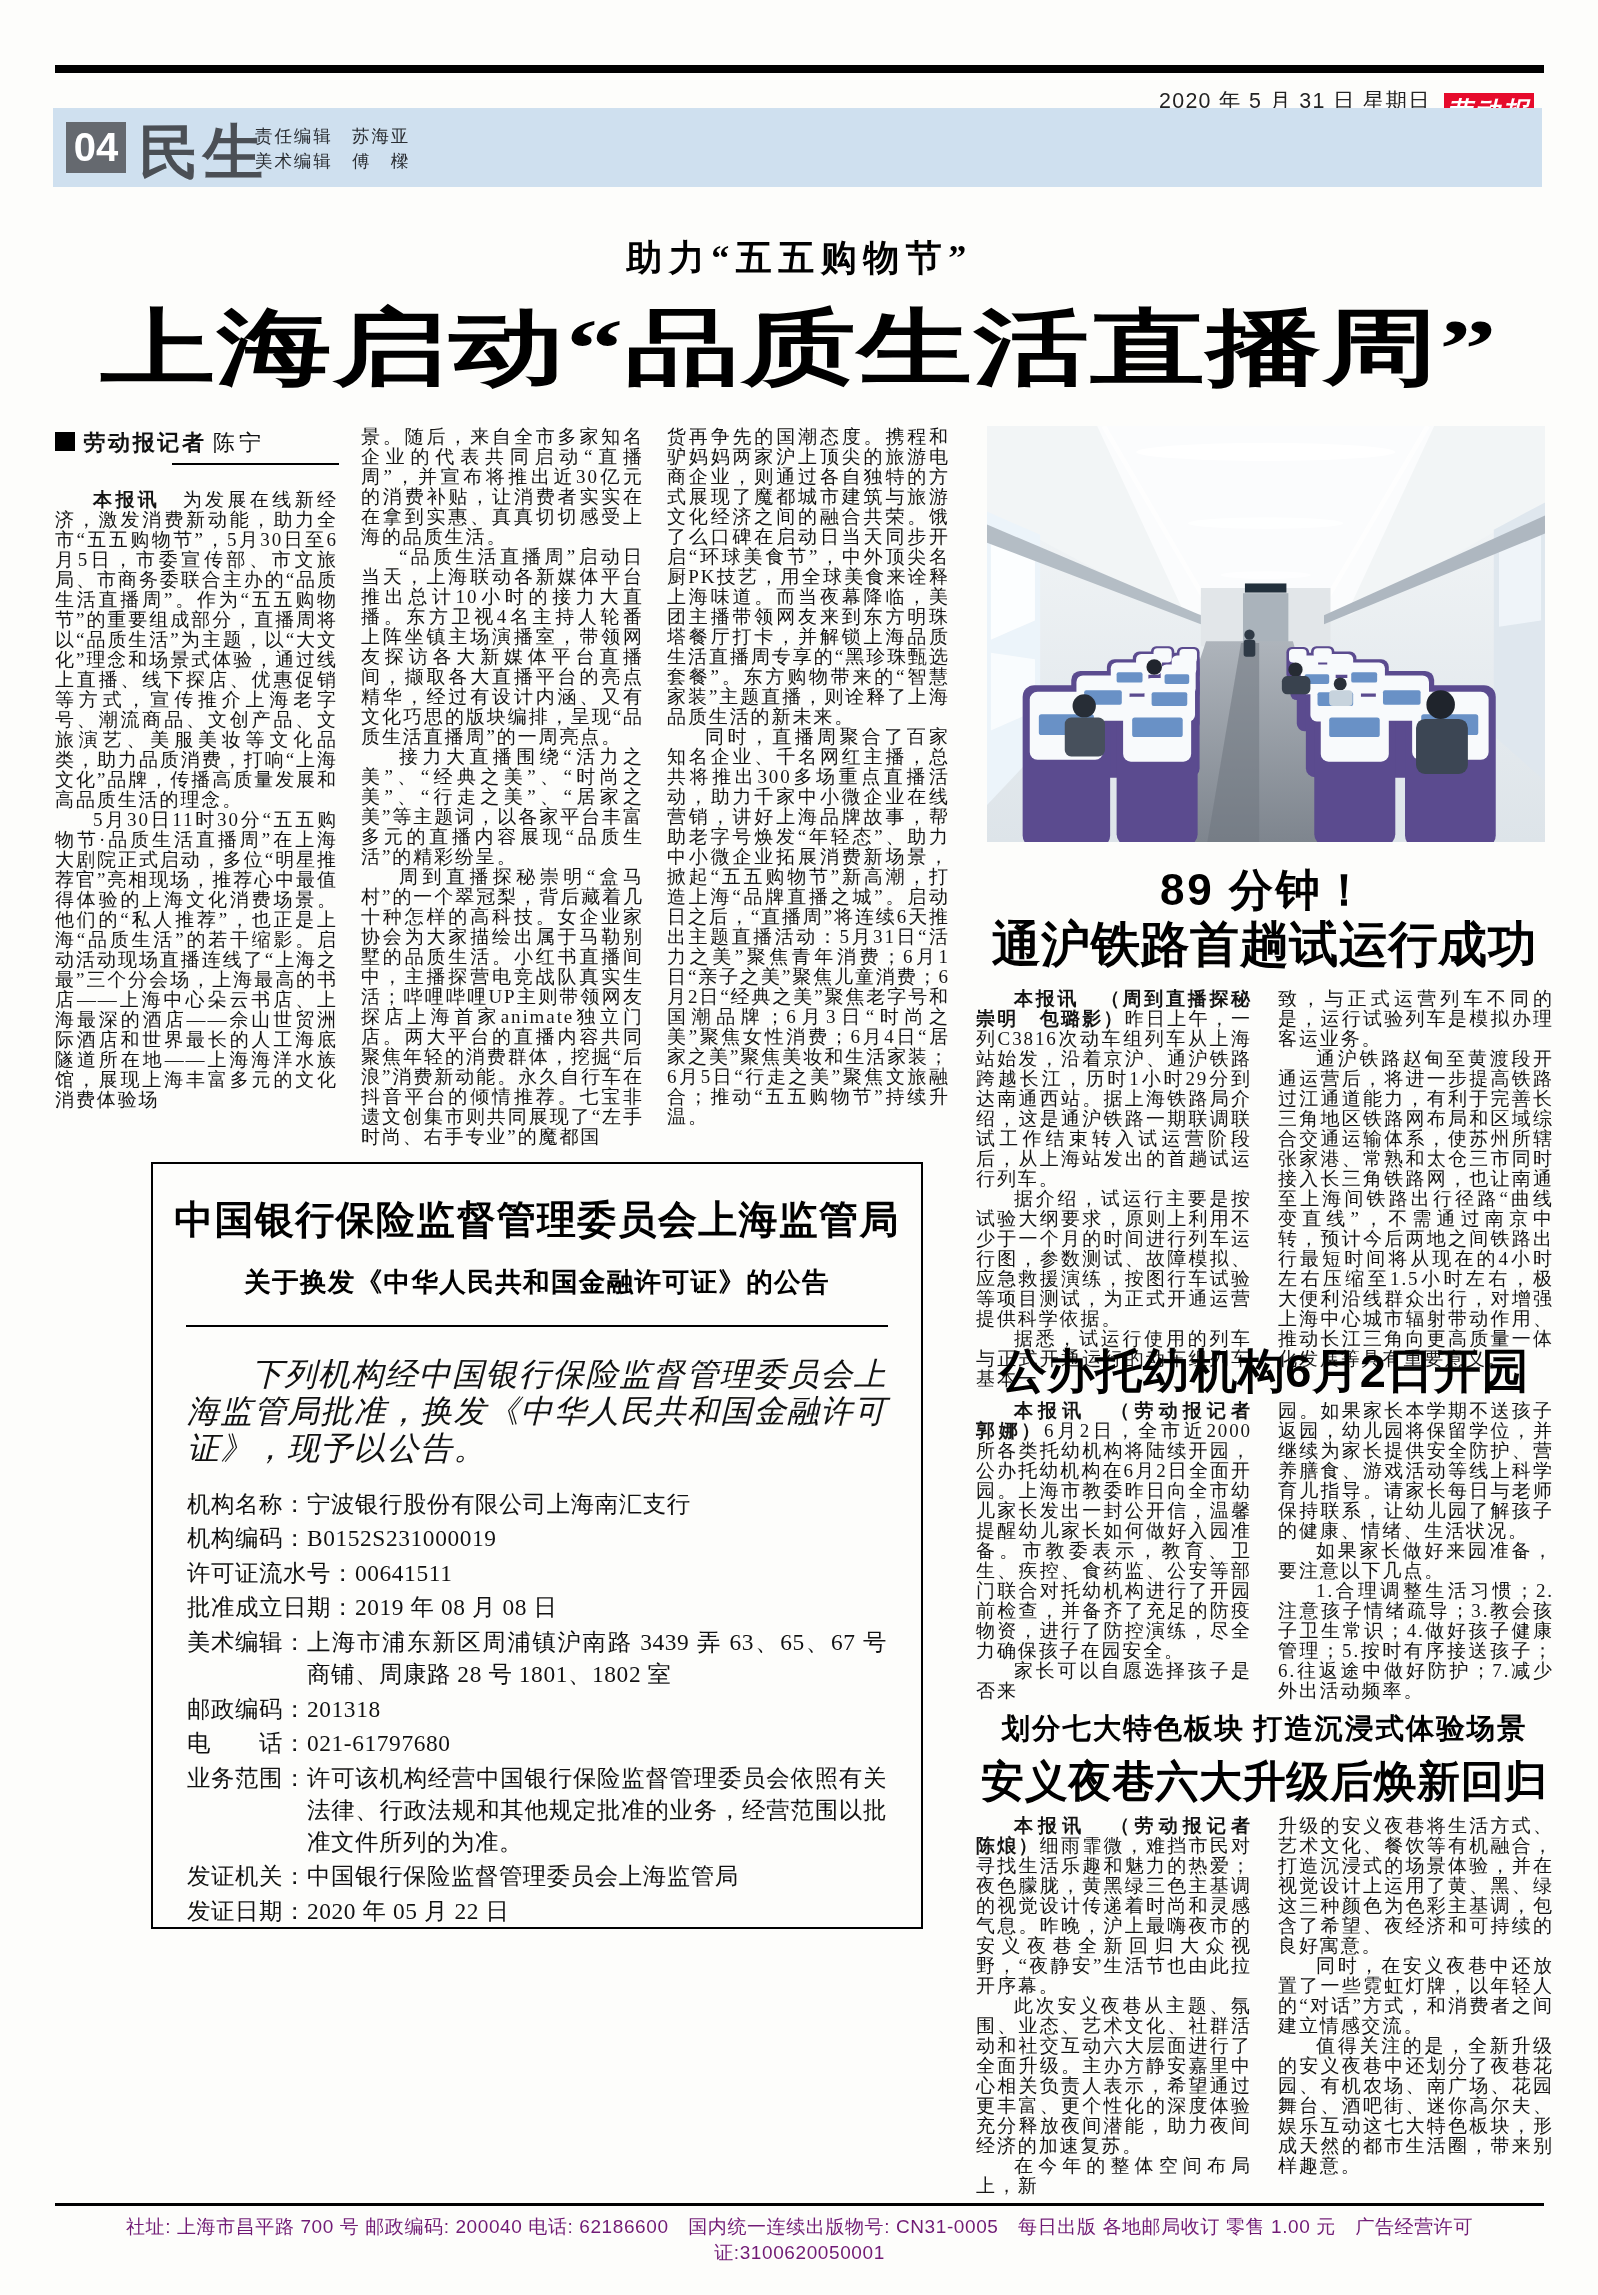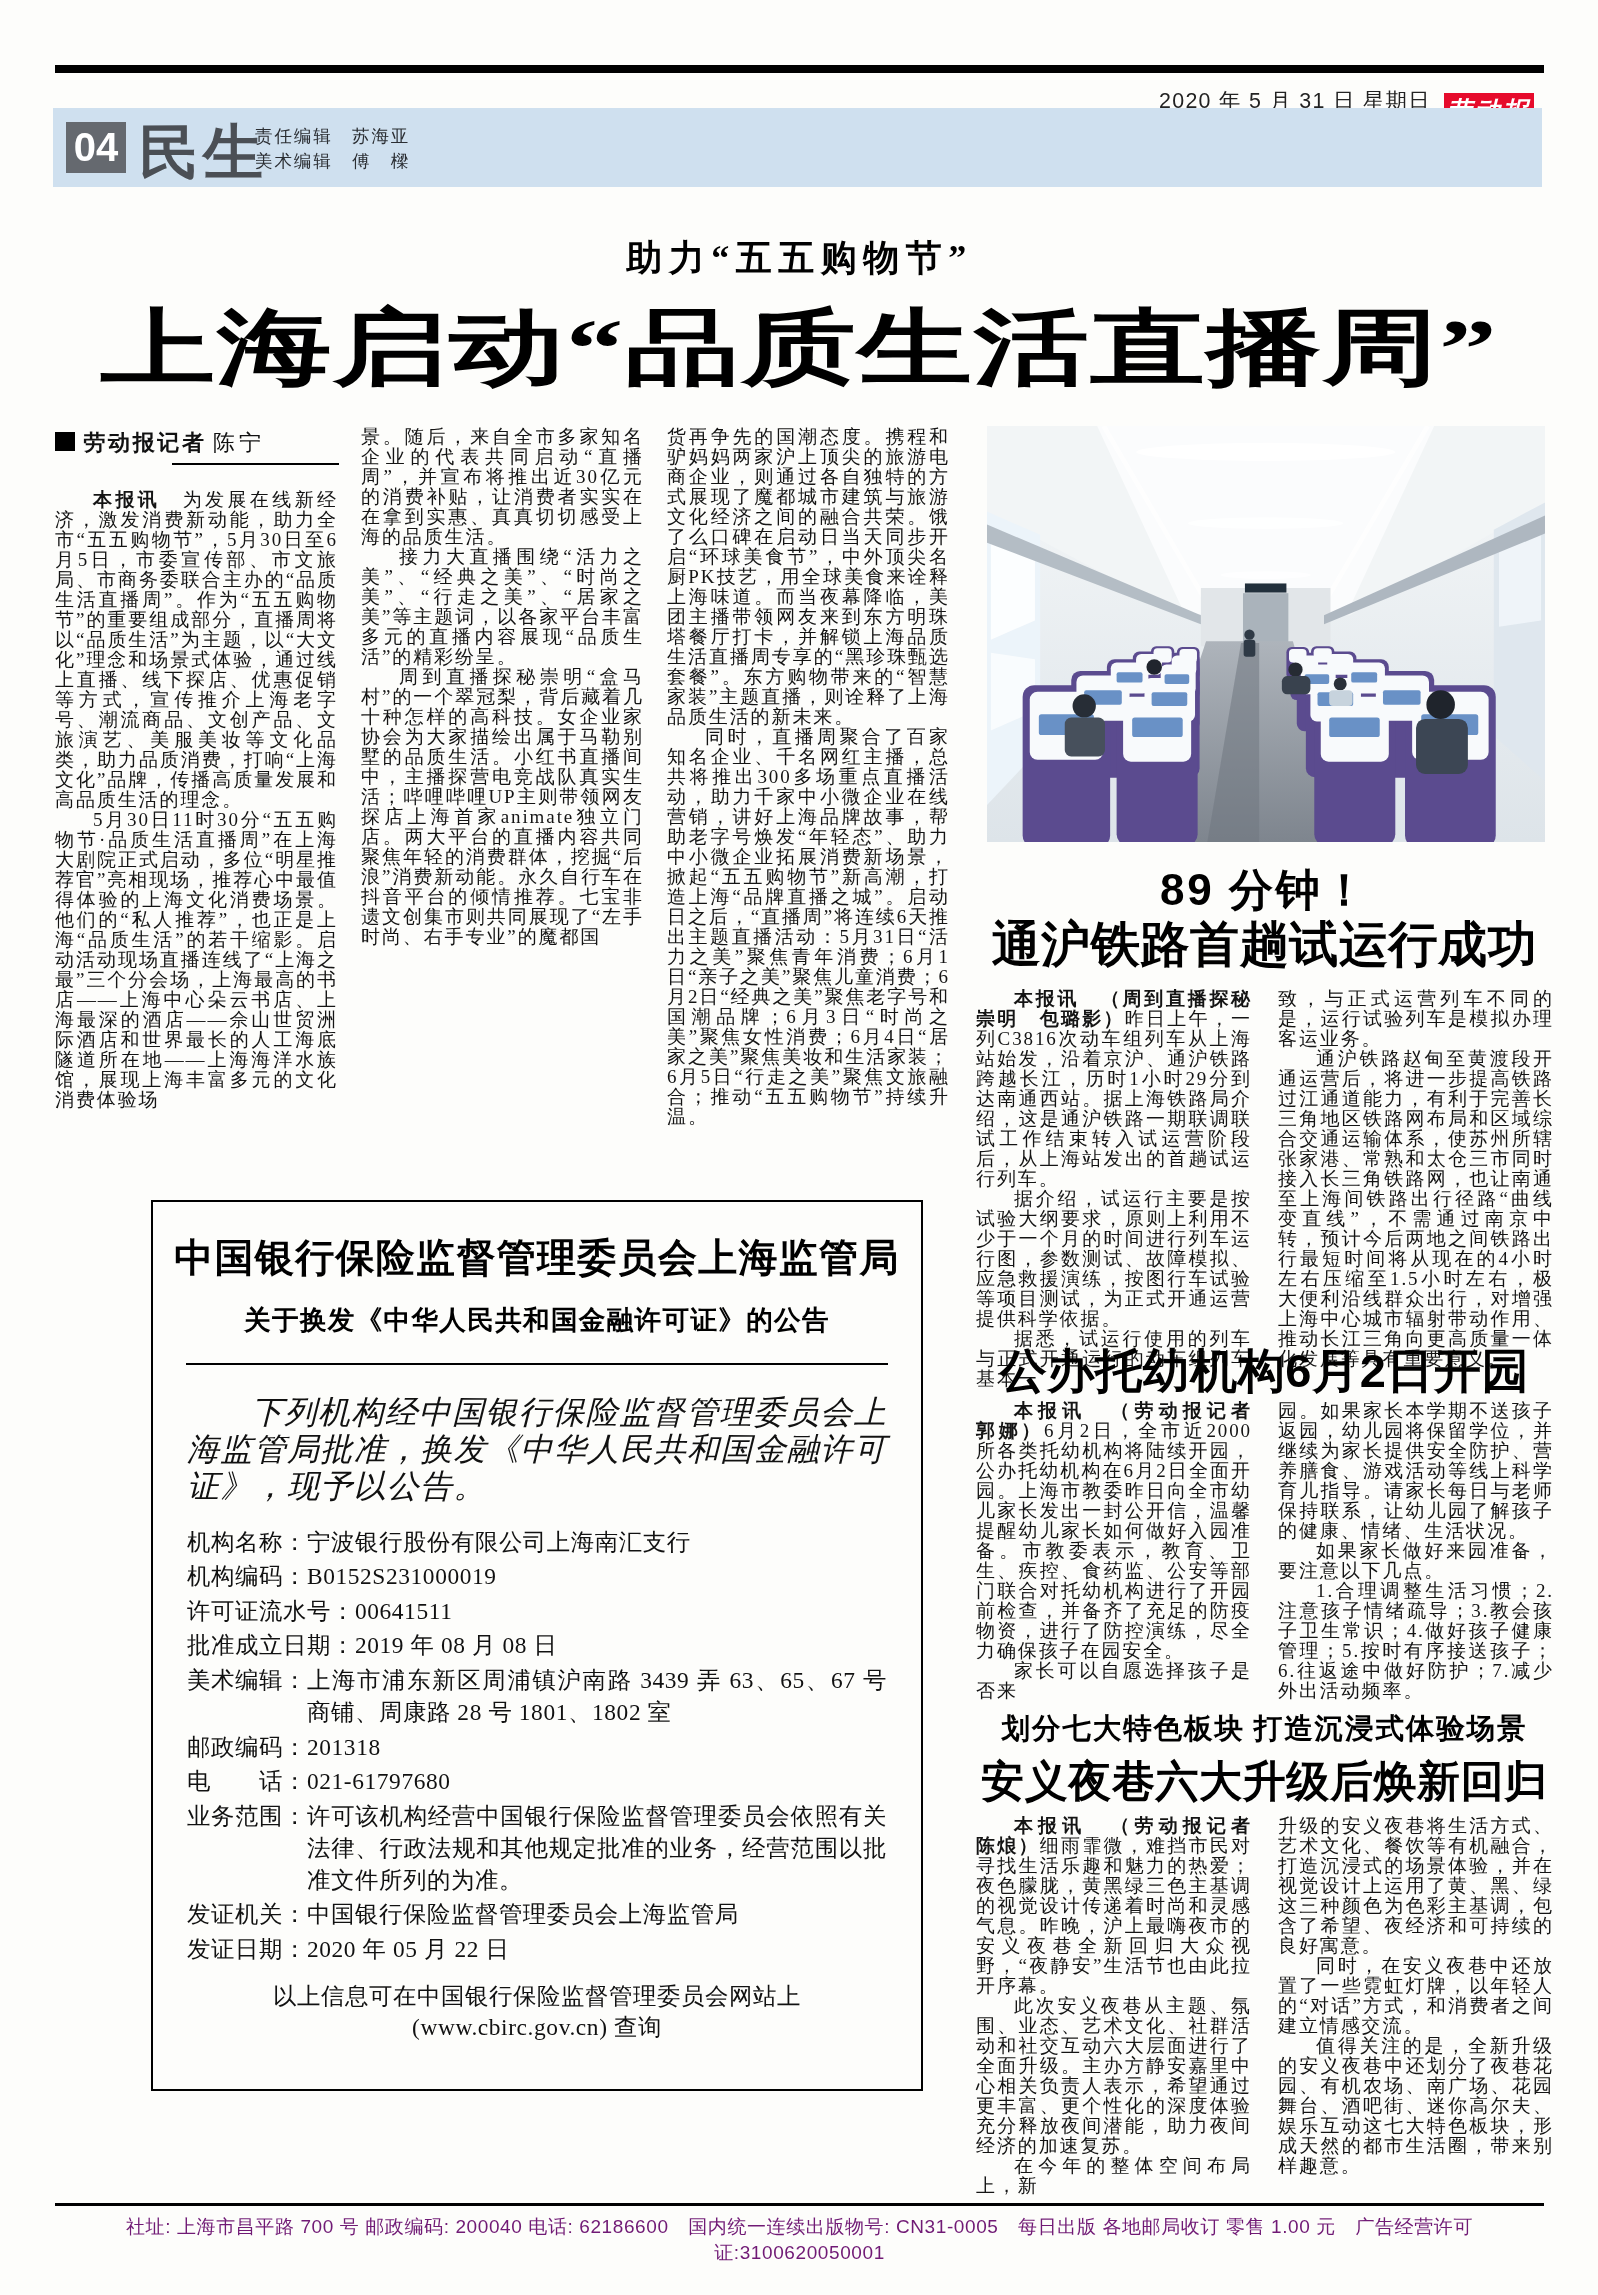--- a/index.html
+++ b/index.html
@@ -56,22 +56,22 @@
   .night-headline{top:1753px;font-size:43px;letter-spacing:0.6px;}
 
   .tcolA{left:976px;top:989px;width:276px;}
   .tcolB{left:1278px;top:989px;width:276px;}
   .kcolA{left:976px;top:1401px;width:276px;}
   .kcolB{left:1278px;top:1401px;width:276px;}
   .ncolA{left:976px;top:1816px;width:276px;}
   .ncolB{left:1278px;top:1816px;width:276px;}
 
   
-  .ann-box{left:151px;top:1162px;width:772px;height:891px;border:2.6px solid #000;box-sizing:border-box;
-           background:#fdfdfb;overflow:hidden;margin-top:38px;}
+  .ann-box{left:151px;top:1162px;width:772px;height:767px;border:2.6px solid #000;box-sizing:border-box;
+           background:#fdfdfb;overflow:hidden;}
   .ann-title{margin-top:28.5px;text-align:center;font-size:39px;font-weight:900;letter-spacing:1.3px;color:#000;}
   .ann-subtitle{margin-top:17px;text-align:center;font-size:26.6px;font-weight:700;letter-spacing:1.3px;color:#000;}
   .ann-rule{width:702px;height:2.6px;background:#000;margin:25px auto 0;}
   .ann-intro{margin:28.5px 34px 0;font-size:32px;line-height:37px;letter-spacing:1.3px;text-align:justify;text-indent:2em;font-style:italic;}
   .ann-fields{margin:21px 34px 0;}
   .field-row{display:flex;margin-bottom:2.6px;font-size:23.4px;line-height:32px;letter-spacing:0.6px;}
   .field-label{flex:none;white-space:nowrap;}
   .field-value{flex:1;text-align:justify;}
   .ann-note{margin-top:15.6px;text-align:center;font-size:23.4px;line-height:31px;letter-spacing:0.6px;}
 
@@ -110,20 +110,21 @@
     <span class="byline-square"></span><span class="byline-label">劳动报记者</span><span class="byline-name">陈宁</span>
   </div>
   <div class="abs byline-rule"></div>
 
   <div class="abs col1 article-body">
       <p><b>本报讯</b>　为发展在线新经济，激发消费新动能，助力全市“五五购物节”，5月30日至6月5日，市委宣传部、市文旅局、市商务委联合主办的“品质生活直播周”。作为“五五购物节”的重要组成部分，直播周将以“品质生活”为主题，以“大文化”理念和场景式体验，通过线上直播、线下探店、优惠促销等方式，宣传推介上海老字号、潮流商品、文创产品、文旅演艺、美服美妆等文化品类，助力品质消费，打响“上海文化”品牌，传播高质量发展和高品质生活的理念。</p>
       <p>5月30日11时30分“五五购物节·品质生活直播周”在上海大剧院正式启动，多位“明星推荐官”亮相现场，推荐心中最值得体验的上海文化消费场景。他们的“私人推荐”，也正是上海“品质生活”的若干缩影。启动活动现场直播连线了“上海之最”三个分会场，上海最高的书店——上海中心朵云书店、上海最深的酒店——佘山世贸洲际酒店和世界最长的人工海底隧道所在地——上海海洋水族馆，展现上海丰富多元的文化消费体验场</p>
     </div>
   <div class="abs col2 article-body">
       <p class="cont">景。随后，来自全市多家知名企业的代表共同启动“直播周”，并宣布将推出近30亿元的消费补贴，让消费者实实在在拿到实惠、真真切切感受上海的品质生活。</p>
+      <p>“品质生活直播周”启动日当天，上海联动各新媒体平台推出总计10小时的接力大直播。东方卫视4名主持人轮番上阵坐镇主场演播室，带领网友探访各大新媒体平台直播间，撷取各大直播平台的亮点精华，经过有设计内涵、又有文化巧思的版块编排，呈现“品质生活直播周”的一周亮点。</p>
       <p>接力大直播围绕“活力之美”、“经典之美”、“时尚之美”、“行走之美”、“居家之美”等主题词，以各家平台丰富多元的直播内容展现“品质生活”的精彩纷呈。</p>
       <p>周到直播探秘崇明“盒马村”的一个翠冠梨，背后藏着几十种怎样的高科技。女企业家协会为大家描绘出属于马勒别墅的品质生活。小红书直播间中，主播探营电竞战队真实生活；哔哩哔哩UP主则带领网友探店上海首家animate独立门店。两大平台的直播内容共同聚焦年轻的消费群体，挖掘“后浪”消费新动能。永久自行车在抖音平台的倾情推荐。七宝非遗文创集市则共同展现了“左手时尚、右手专业”的魔都国</p>
     </div>
   <div class="abs col3 article-body">
       <p class="cont">货再争先的国潮态度。携程和驴妈妈两家沪上顶尖的旅游电商企业，则通过各自独特的方式展现了魔都城市建筑与旅游文化经济之间的融合共荣。饿了么口碑在启动日当天同步开启“环球美食节”，中外顶尖名厨PK技艺，用全球美食来诠释上海味道。而当夜幕降临，美团主播带领网友来到东方明珠塔餐厅打卡，并解锁上海品质生活直播周专享的“黑珍珠甄选套餐”。东方购物带来的“智慧家装”主题直播，则诠释了上海品质生活的新未来。</p>
       <p>同时，直播周聚合了百家知名企业、千名网红主播，总共将推出300多场重点直播活动，助力千家中小微企业在线营销，讲好上海品牌故事，帮助老字号焕发“年轻态”、助力中小微企业拓展消费新场景，掀起“五五购物节”新高潮，打造上海“品牌直播之城”。启动日之后，“直播周”将连续6天推出主题直播活动：5月31日“活力之美”聚焦青年消费；6月1日“亲子之美”聚焦儿童消费；6月2日“经典之美”聚焦老字号和国潮品牌；6月3日“时尚之美”聚焦女性消费；6月4日“居家之美”聚焦美妆和生活家装；6月5日“行走之美”聚焦文旅融合；推动“五五购物节”持续升温。</p>
     </div>
 
   <svg class="abs photo" viewBox="0 0 861 642" preserveAspectRatio="none">
     <defs>

